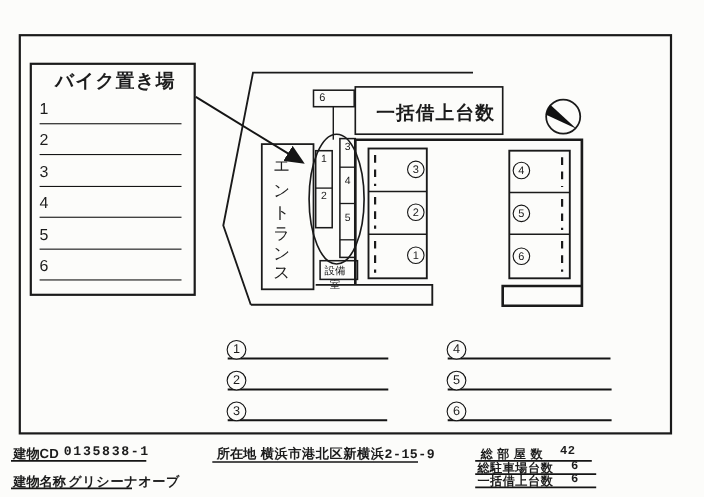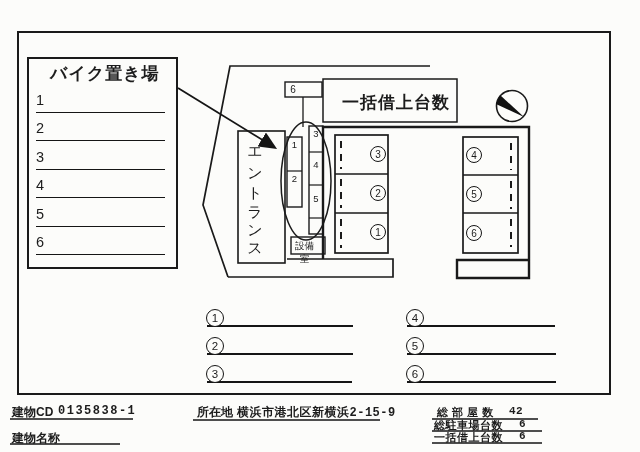--- a/index.html
+++ b/index.html
@@ -171,19 +171,20 @@
   <div class="f-label" style="left:197px;top:404px;">所在地</div>
   <div class="f-value" style="left:237px;top:404px;letter-spacing:0.5px;">横浜市港北区新横浜2-15-9</div>
 
   <div class="f-label f-small" style="left:437px;top:405px;">総 部 屋 数</div>
   <div class="f-value f-small" style="left:509px;top:405px;">42</div>
 
   <div class="f-label f-small" style="left:434px;top:418px;">総駐車場台数</div>
   <div class="f-value f-small" style="left:519px;top:418px;">6</div>
 
   <div class="f-label" style="left:12px;top:430px;">建物名称</div>
+  <div class="f-value" style="left:62px;top:430px;letter-spacing:0.5px;">グリシーナオーブ</div>
 
   <div class="f-label f-small" style="left:434px;top:430px;">一括借上台数</div>
   <div class="f-value f-small" style="left:519px;top:430px;">6</div>
 
   <div class="stamp" style="left:588px;top:437px;margin-top:44px;">横浜 管理</div>
 
 </div>
 
 </body></html>

